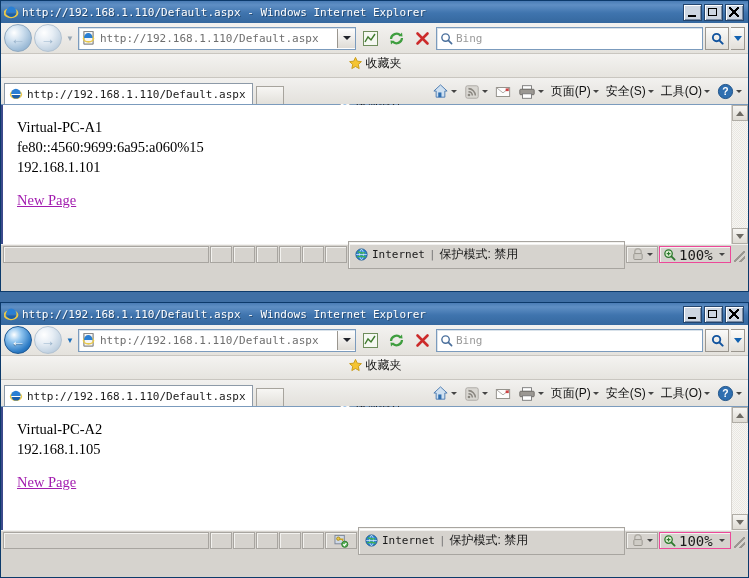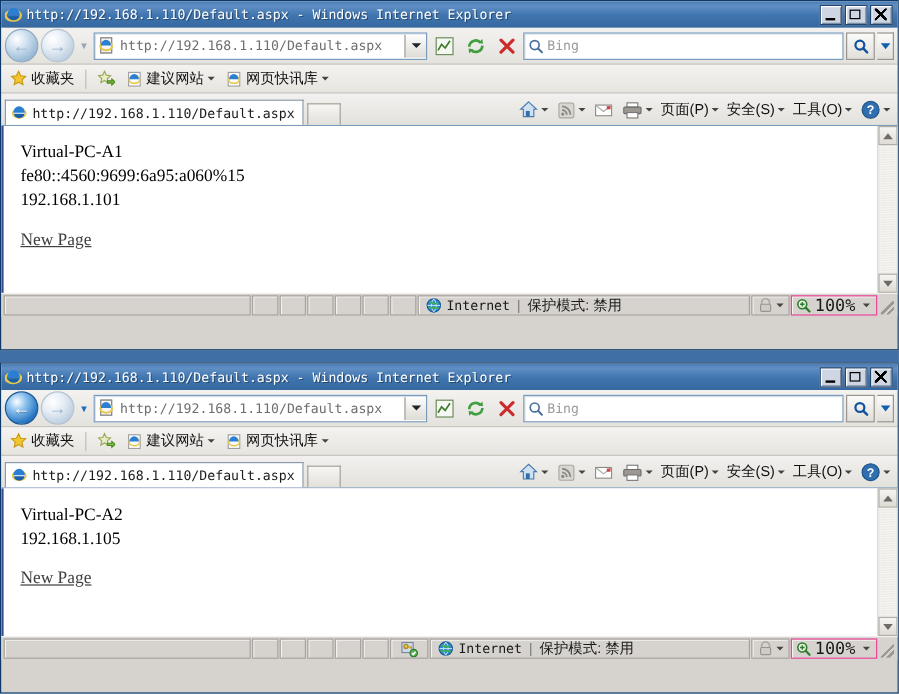--- a/index.html
+++ b/index.html
@@ -109,21 +109,21 @@
   .sdrop {
     width:13px;height:21px;flex:none;background:linear-gradient(to bottom,#fbfbfa,#e2dfd9);
     border:1px solid #9a968f;border-left:0;display:flex;align-items:center;justify-content:center;cursor:pointer;
   }
 
   
   .favbar {
     height: 23px; display:flex; align-items:center; gap:3px;
     background: linear-gradient(to bottom,#f4f3f1,#e6e4df);
     padding: 0 4px; border-bottom:1px solid #c9c6c0;
-    font-size: 12px; color:#111;
+    font-size: 12px; color:#111;flex-direction:column;
   }
   .fav-item { display:flex; align-items:center; gap:3px; padding:1px 3px; cursor:pointer; white-space:nowrap;}
   .fav-sep { width:1px; height:16px; background:#c0bdb7; margin:0 3px; }
 
   
   .tabrow {
     height: 26px; display:flex; align-items:flex-end;
     background: linear-gradient(to bottom,#f2f1ef,#e3e1dc);
     padding: 0 3px; position:relative;
   }
@@ -147,21 +147,21 @@
   }
 
   
   .content-wrap { display:flex; background:#fff; border-top:1px solid #7b9bbd; }
   .content {
     flex:1 1 auto; background:#ffffff; padding: 12px 0 0 14px;
     font-family:"Liberation Serif", serif; color:#000;
     border-left: 2px solid #3b4a8c;
   }
   .content div { font-size: 14.5px; line-height: 20px; }
-  .content a { color:#404040; font-size: 14.5px; }
+  .content a { color:#a21caf; font-size: 14.5px; }
   .content .gap { height: 14px; }
 
   
   .vscroll {
     width: 16px; flex:none; background:
       repeating-conic-gradient(#e9e7e2 0% 25%, #f7f6f3 0% 50%) 0 0/2px 2px;
     display:flex; flex-direction:column; justify-content:space-between;
     border-left:1px solid #d6d3ce;
   }
   .sarrow {
@@ -179,21 +179,21 @@
     border-top:1px solid #f2f1ef;
   }
   .sb-cell {
     height: 17px; border:1px solid #a8a5a0; box-sizing:border-box;
     box-shadow: inset 1px 1px 0 #f3f2ef;
     background:#d6d3ce; flex:none;
   }
   .sb-main { flex: 0 0 206px; }
   .sb-sm { width: 22px; }
   .sb-zone {
-    height:17px; display:flex;align-items:center;gap:4px; padding:0 6px;
+    height:28px; display:flex;align-items:center;gap:4px; padding:0 6px;
     font-size:11px; color:#1a1a1a; white-space:nowrap;
     border:1px solid #a8a5a0; box-sizing:border-box;
     box-shadow: inset 1px 1px 0 #f3f2ef; flex: 1 1 auto;
     font-family:"DejaVu Sans Mono", monospace;
   }
   .sb-zone .cn { font-family:"Liberation Sans", sans-serif; font-size:12px;}
   .sb-lock {
     height:17px; width:32px; display:flex;align-items:center;justify-content:center;gap:2px;
     border:1px solid #a8a5a0; box-sizing:border-box; box-shadow: inset 1px 1px 0 #f3f2ef; flex:none;
   }

